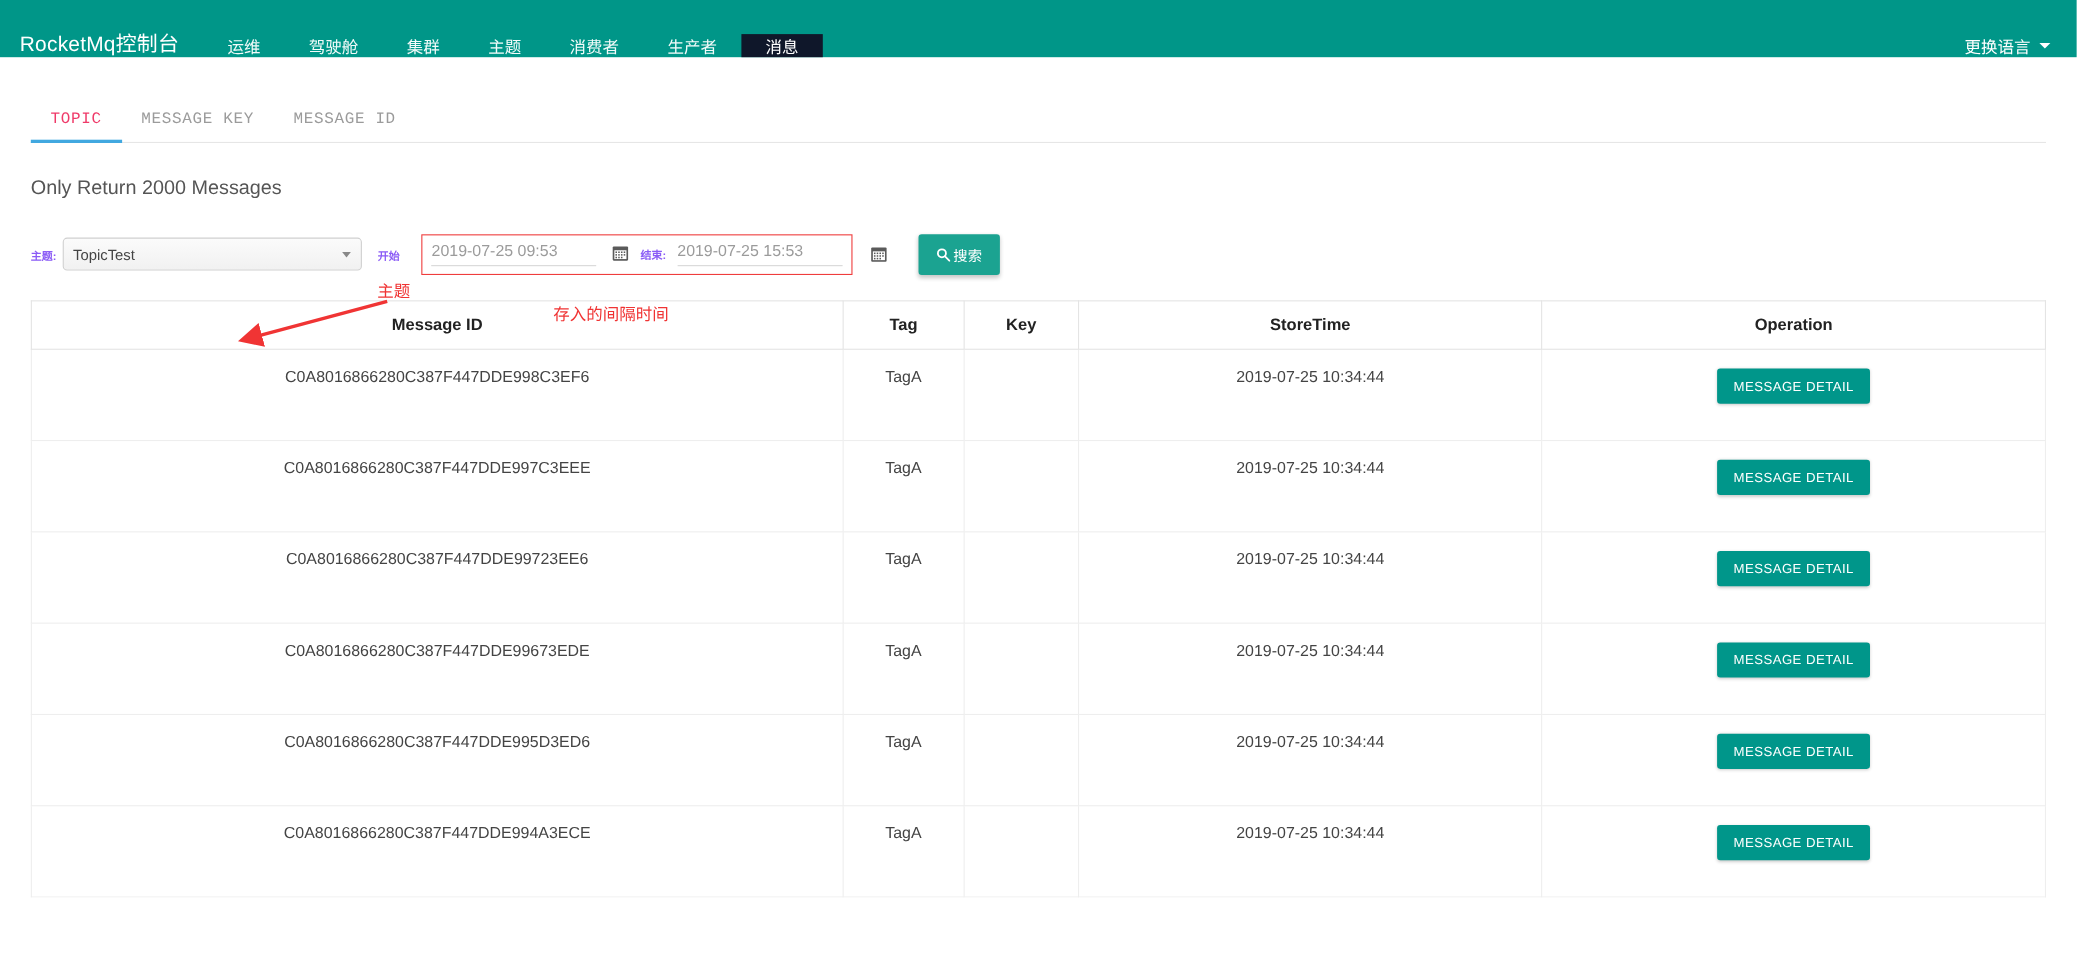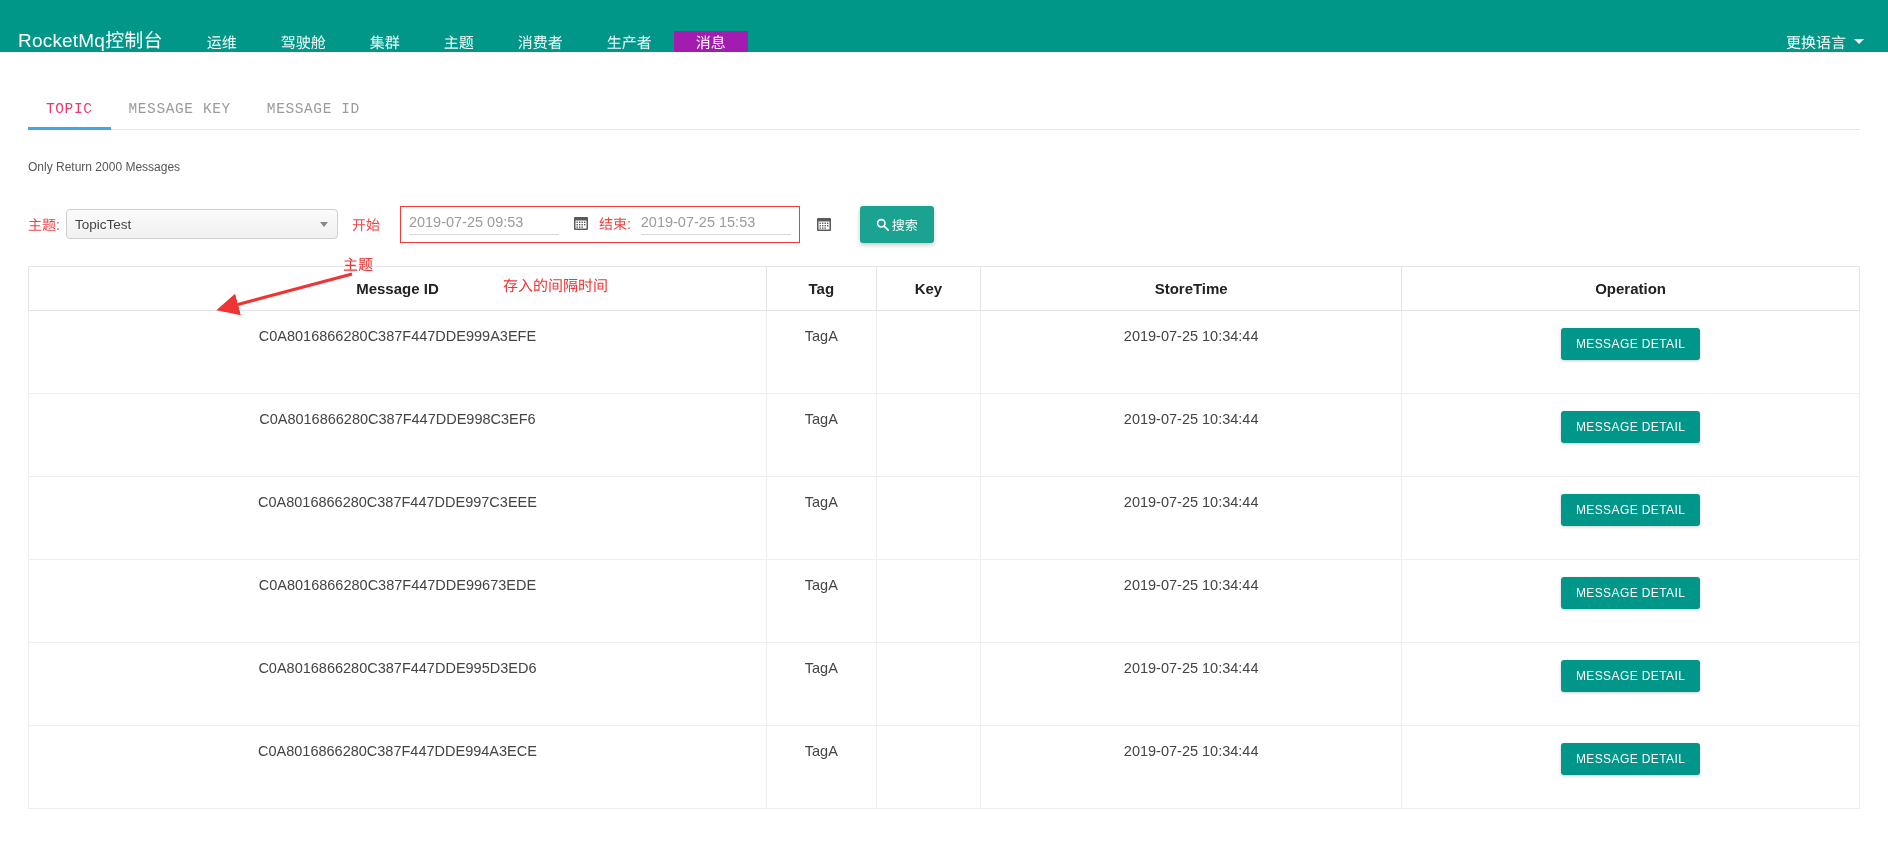--- a/index.html
+++ b/index.html
@@ -35,21 +35,21 @@
   .nav-item {
     display: flex;
     align-items: center;
     padding: 0 22px;
     color: #f2fbfa;
     font-size: 15px;
     white-space: nowrap;
     cursor: pointer;
     text-decoration: none;
   }
-  .nav-item.active { background: #a21caf; color: #ffffff; }
+  .nav-item.active { background: #0f172a; color: #ffffff; }
   .nav-right {
     margin-left: auto;
     display: flex;
     align-items: center;
     padding: 0 24px;
     color: #ffffff;
     font-size: 15px;
     white-space: nowrap;
     cursor: pointer;
   }
@@ -88,34 +88,35 @@
     content: "";
     position: absolute;
     left: 0; right: 0; bottom: -1px;
     height: 3px;
     background: #41a8e0;
   }
 
   
   .only-return {
     margin-top: 30px;
-    font-size: 12px;
+    font-size: 18px;
     color: #555;
   }
   .query-row {
     display: flex;
     align-items: center;
     margin-top: 30px;
     height: 40px;
   }
   .label-inline {
-    font-size: 14px;
-    color: #ef4444;
+    font-size: 10px;
+    color: #8b5cf6;
     margin-right: 6px;
     white-space: nowrap;
+    font-weight: bold;
   }
   .topic-select {
     width: 272px;
     height: 30px;
     border: 1px solid #cfcfcf;
     border-radius: 4px;
     background: linear-gradient(#fbfbfb, #f1f1f1);
     display: flex;
     align-items: center;
     padding: 0 8px;
@@ -367,35 +368,35 @@
       <tr>
         <th>Message ID</th>
         <th>Tag</th>
         <th>Key</th>
         <th>StoreTime</th>
         <th>Operation</th>
       </tr>
     </thead>
     <tbody>
         <tr>
-          <td>C0A8016866280C387F447DDE999A3EFE</td>
-          <td>TagA</td>
-          <td></td>
-          <td>2019-07-25 10:34:44</td>
-          <td class="op-cell"><button class="detail-btn">MESSAGE DETAIL</button></td>
-        </tr>
-        <tr>
           <td>C0A8016866280C387F447DDE998C3EF6</td>
           <td>TagA</td>
           <td></td>
           <td>2019-07-25 10:34:44</td>
           <td class="op-cell"><button class="detail-btn">MESSAGE DETAIL</button></td>
         </tr>
         <tr>
           <td>C0A8016866280C387F447DDE997C3EEE</td>
+          <td>TagA</td>
+          <td></td>
+          <td>2019-07-25 10:34:44</td>
+          <td class="op-cell"><button class="detail-btn">MESSAGE DETAIL</button></td>
+        </tr>
+        <tr>
+          <td>C0A8016866280C387F447DDE99723EE6</td>
           <td>TagA</td>
           <td></td>
           <td>2019-07-25 10:34:44</td>
           <td class="op-cell"><button class="detail-btn">MESSAGE DETAIL</button></td>
         </tr>
         <tr>
           <td>C0A8016866280C387F447DDE99673EDE</td>
           <td>TagA</td>
           <td></td>
           <td>2019-07-25 10:34:44</td>

